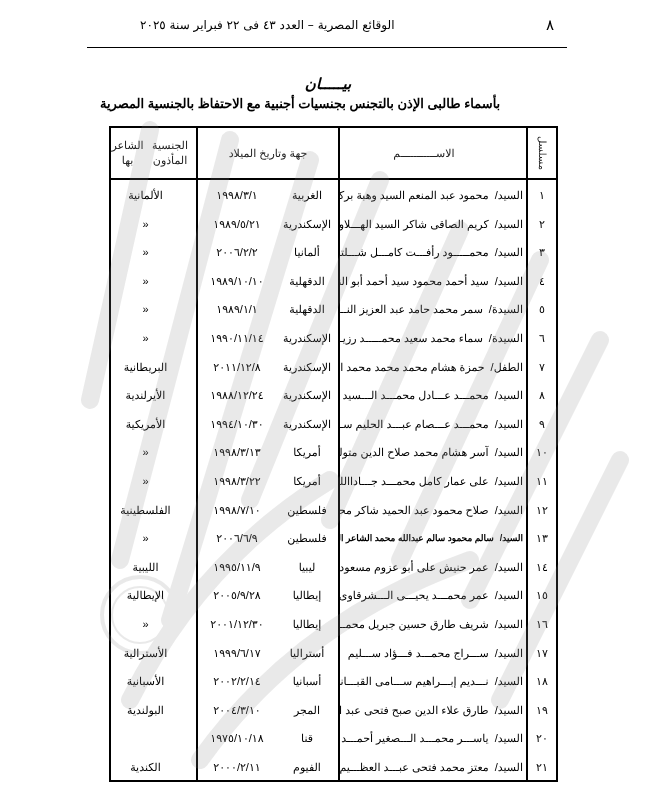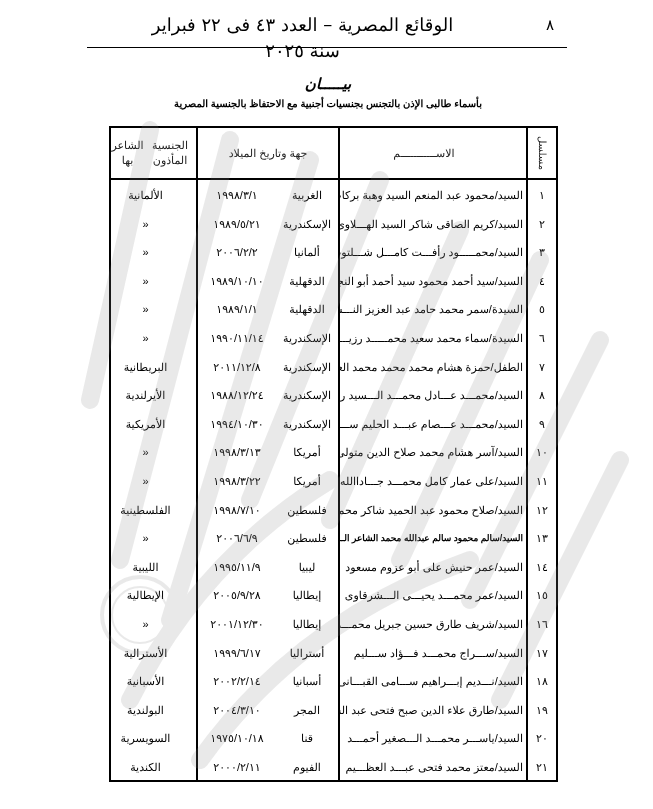--- a/index.html
+++ b/index.html
@@ -2,49 +2,49 @@
 <html><head>
 <meta charset="utf-8">
 <style>
   html, body { margin:0; padding:0; background:#ffffff; }
   body { width:653px; height:809px; position:relative; overflow:hidden;
          font-family:"DejaVu Sans", "Liberation Sans", sans-serif; color:#000; }
   .page { position:absolute; left:0; top:0; width:653px; height:809px; direction:rtl; }
 
   
   .running-header { position:absolute; top:12px; left:140px; width:325px; height:26px;
-    font-family:"DejaVu Serif", "Liberation Serif", serif; font-size:18px; text-align:center; line-height:26px; }
+    font-family:"DejaVu Serif", "Liberation Serif", serif; font-size:12px; text-align:left; line-height:26px; }
   .page-number { position:absolute; top:12px; left:540px; width:20px; height:26px;
     font-family:"DejaVu Serif", "Liberation Serif", serif; font-size:15px; line-height:26px; text-align:center; }
   .header-rule { position:absolute; top:47px; left:87px; width:480px; height:1px; background:#000; }
 
   .doc-title { position:absolute; top:74px; left:100px; width:456px; text-align:center;
     font-family:"Liberation Sans", sans-serif; font-weight:bold; font-size:15px; line-height:20px;font-style:italic; }
-  .doc-subtitle { position:absolute; top:94px; left:100px; width:456px; text-align:center;
-    font-family:"Liberation Sans", sans-serif; font-weight:bold; font-size:10px; line-height:20px; }
+  .doc-subtitle { position:absolute; top:94px; left:100px; width:456px; text-align:left;
+    font-family:"Liberation Sans", sans-serif; font-weight:bold; font-size:13px; line-height:20px; }
 
   
   .watermark { position:absolute; left:0; top:0; width:653px; height:809px; pointer-events:none; opacity:0.18; }
 
   
   .grid { position:absolute; left:109px; top:126px; width:449px; height:656px;
     border:2px solid #000; box-sizing:border-box; }
   .col-line { position:absolute; top:0; bottom:0; width:2px; background:#000; }
   .head-line { position:absolute; left:0; right:0; top:50px; height:2px; background:#000; }
 
   .hcell { position:absolute; top:0; height:50px; display:flex; align-items:center; justify-content:center;
     font-family:"Liberation Sans", sans-serif; font-size:11px; text-align:center; line-height:15px; color:#222; }
   .hcell.serial { writing-mode:vertical-rl; font-size:10px; }
 
   .row { position:absolute; left:0; width:445px; height:27px; }
   .cell { position:absolute; top:0; height:27px; line-height:27px; font-family:"Liberation Sans", sans-serif;
     font-size:11px; white-space:nowrap; overflow:hidden; }
   .c-serial { right:0; width:28px; text-align:center; }
   .c-name { right:30px; width:186px; text-align:right; padding-right:3px; box-sizing:border-box; }
-  .c-name .title { }
+  .c-name .title { margin-left:6px; }
   .c-name.small { font-size:9px; font-weight:bold; }
   .c-place { right:218px; width:62px; text-align:center; }
   .c-date { right:280px; width:78px; text-align:center; }
   .c-nat { right:368px; width:85px; text-align:center; }
 </style>
 </head>
 <body>
 
 <div class="page">
 
@@ -202,21 +202,20 @@
           <div class="cell c-name"><span class="title">السيد/</span><span>طارق علاء الدين صبح فتحى عبد السلام</span></div>
           <div class="cell c-place">المجر</div>
           <div class="cell c-date">٢٠٠٤/٣/١٠</div>
           <div class="cell c-nat">البولندية</div>
         </div>
         <div class="row" style="top: 597.4px;">
           <div class="cell c-serial">٢٠</div>
           <div class="cell c-name"><span class="title">السيد/</span><span>ياســـر محمـــد الـــصغير أحمـــد</span></div>
           <div class="cell c-place">قنا</div>
           <div class="cell c-date">١٩٧٥/١٠/١٨</div>
-          <div class="cell c-nat">السويسرية</div>
         </div>
         <div class="row" style="top: 626px;">
           <div class="cell c-serial">٢١</div>
           <div class="cell c-name"><span class="title">السيد/</span><span>معتز محمد فتحى عبـــد العظـــيم</span></div>
           <div class="cell c-place">الفيوم</div>
           <div class="cell c-date">٢٠٠٠/٢/١١</div>
           <div class="cell c-nat">الكندية</div>
         </div>
       </div>
   </div>

